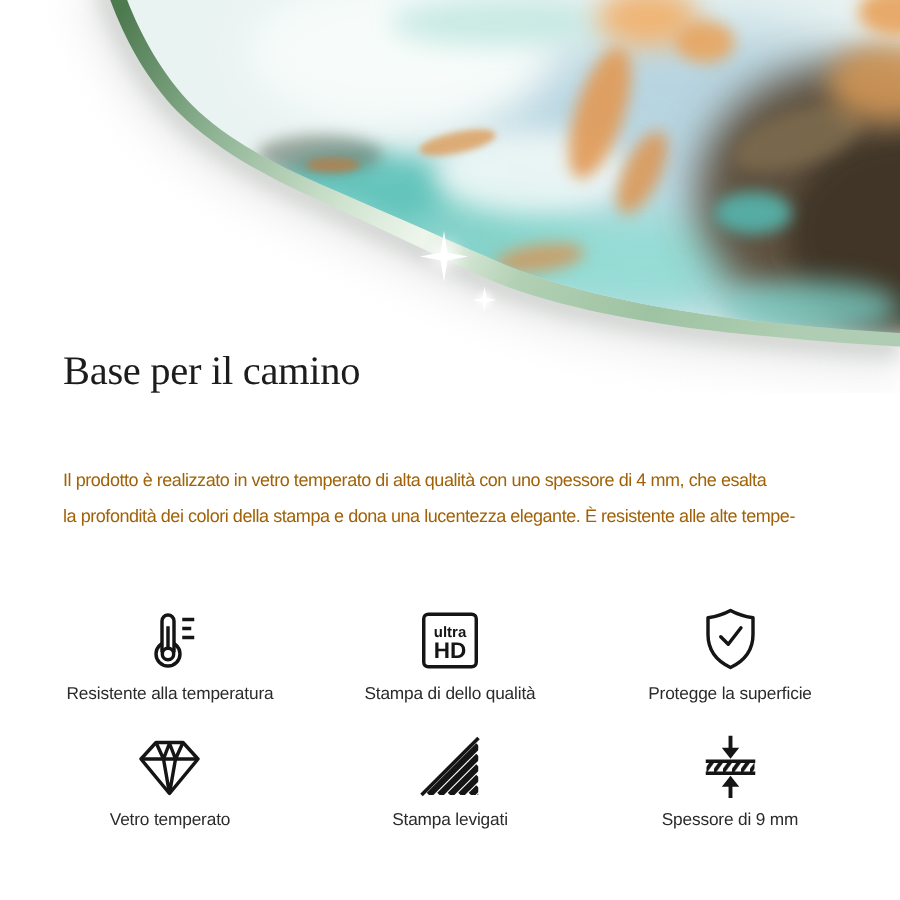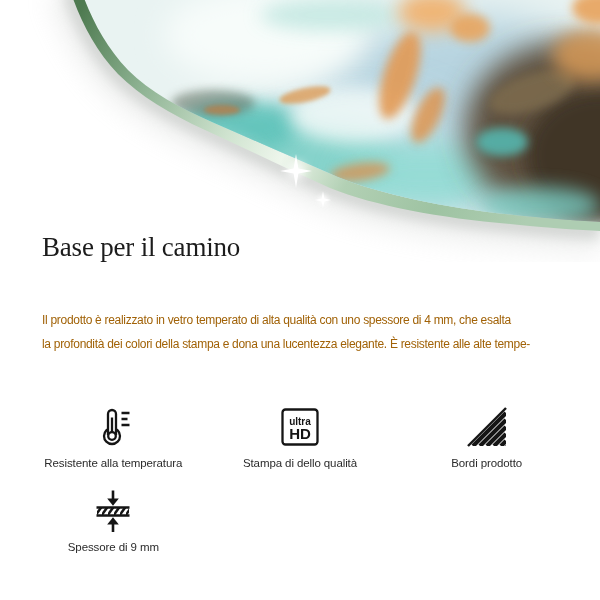--- a/index.html
+++ b/index.html
@@ -156,42 +156,64 @@
       <div class="icon-box">
         <svg width="46" height="46" viewBox="0 0 46 46">
           <rect class="ico" x="5.5" y="5.5" width="35" height="35" rx="3" stroke-width="2.5"></rect>
           <text x="23" y="20.5" text-anchor="middle" font-family="Liberation Sans, sans-serif" font-size="10" font-weight="bold" fill="#151515">ultra</text>
           <text x="23" y="34.5" text-anchor="middle" font-family="Liberation Sans, sans-serif" font-size="15" font-weight="bold" fill="#151515">HD</text>
         </svg>
       </div>
       <div class="feature-label">Stampa di dello qualità</div>
     </div>
 
-
+    <div class="feature">
+      <div class="icon-box">
+        <svg width="48" height="48" viewBox="0 0 48 48">
+          <path class="ico" stroke-width="2.4" stroke-linejoin="round" d="M24,5 C28.5,7.5 33.5,9 39,9.8 V21 C39,31 33.5,38.5 24,43 C14.5,38.5 9,31 9,21 V9.8 C14.5,9 19.5,7.5 24,5 Z"></path>
+          <path class="ico" stroke-width="2.4" stroke-linecap="round" stroke-linejoin="round" d="M17.5,22.5 L22.5,27.5 L31,16.5"></path>
+        </svg>
+      </div>
+      <div class="feature-label">Protegge la superficie</div>
+    </div>
+
+    <div class="feature">
+      <div class="icon-box">
+        <svg width="48" height="44" viewBox="0 0 48 44">
+          <g class="ico" stroke-width="2" stroke-linejoin="round">
+            <path d="M5,16 L15,5 H33 L43,16 L24,39 Z"></path>
+            <path d="M5,16 H43"></path>
+            <path d="M15,5 L20,16 L24,5.5 L28,16 L33,5"></path>
+            <path d="M20,16 L24,39 M28,16 L24,39"></path>
+          </g>
+        </svg>
+      </div>
+      <div class="feature-label">Vetro temperato</div>
+    </div>
 
     <div class="feature">
       <div class="icon-box">
         <svg width="46" height="46" viewBox="0 0 46 46">
           <defs>
             <clipPath id="triClip">
                 <path d="M4,42 L42,4 L42,42 Z"></path>
               </clipPath>
           </defs>
           <g clip-path="url(#triClip)" stroke="#151515" stroke-width="4.2">
             <path d="M9,42 L42,9"></path>
             <path d="M16,42 L42,16"></path>
             <path d="M23,42 L42,23"></path>
             <path d="M30,42 L42,30"></path>
             <path d="M37,42 L42,37"></path>
             <path d="M44,42 L42,44"></path>
           </g>
           <path d="M4,42 L42,4" stroke="#151515" stroke-width="2.4"></path>
         </svg>
       </div>
-      <div class="feature-label">Bordi prodotto</div>
+      <div class="feature-label">Stampa levigati</div>
     </div>
 
     <div class="feature">
       <div class="icon-box">
         <svg width="46" height="46" viewBox="0 0 46 46">
           <defs>
             <pattern id="hatch" width="6" height="9" patternUnits="userSpaceOnUse">
               <path d="M-1,10 L7,-1" stroke="#151515" stroke-width="2.6"></path>
             </pattern>
           </defs>

